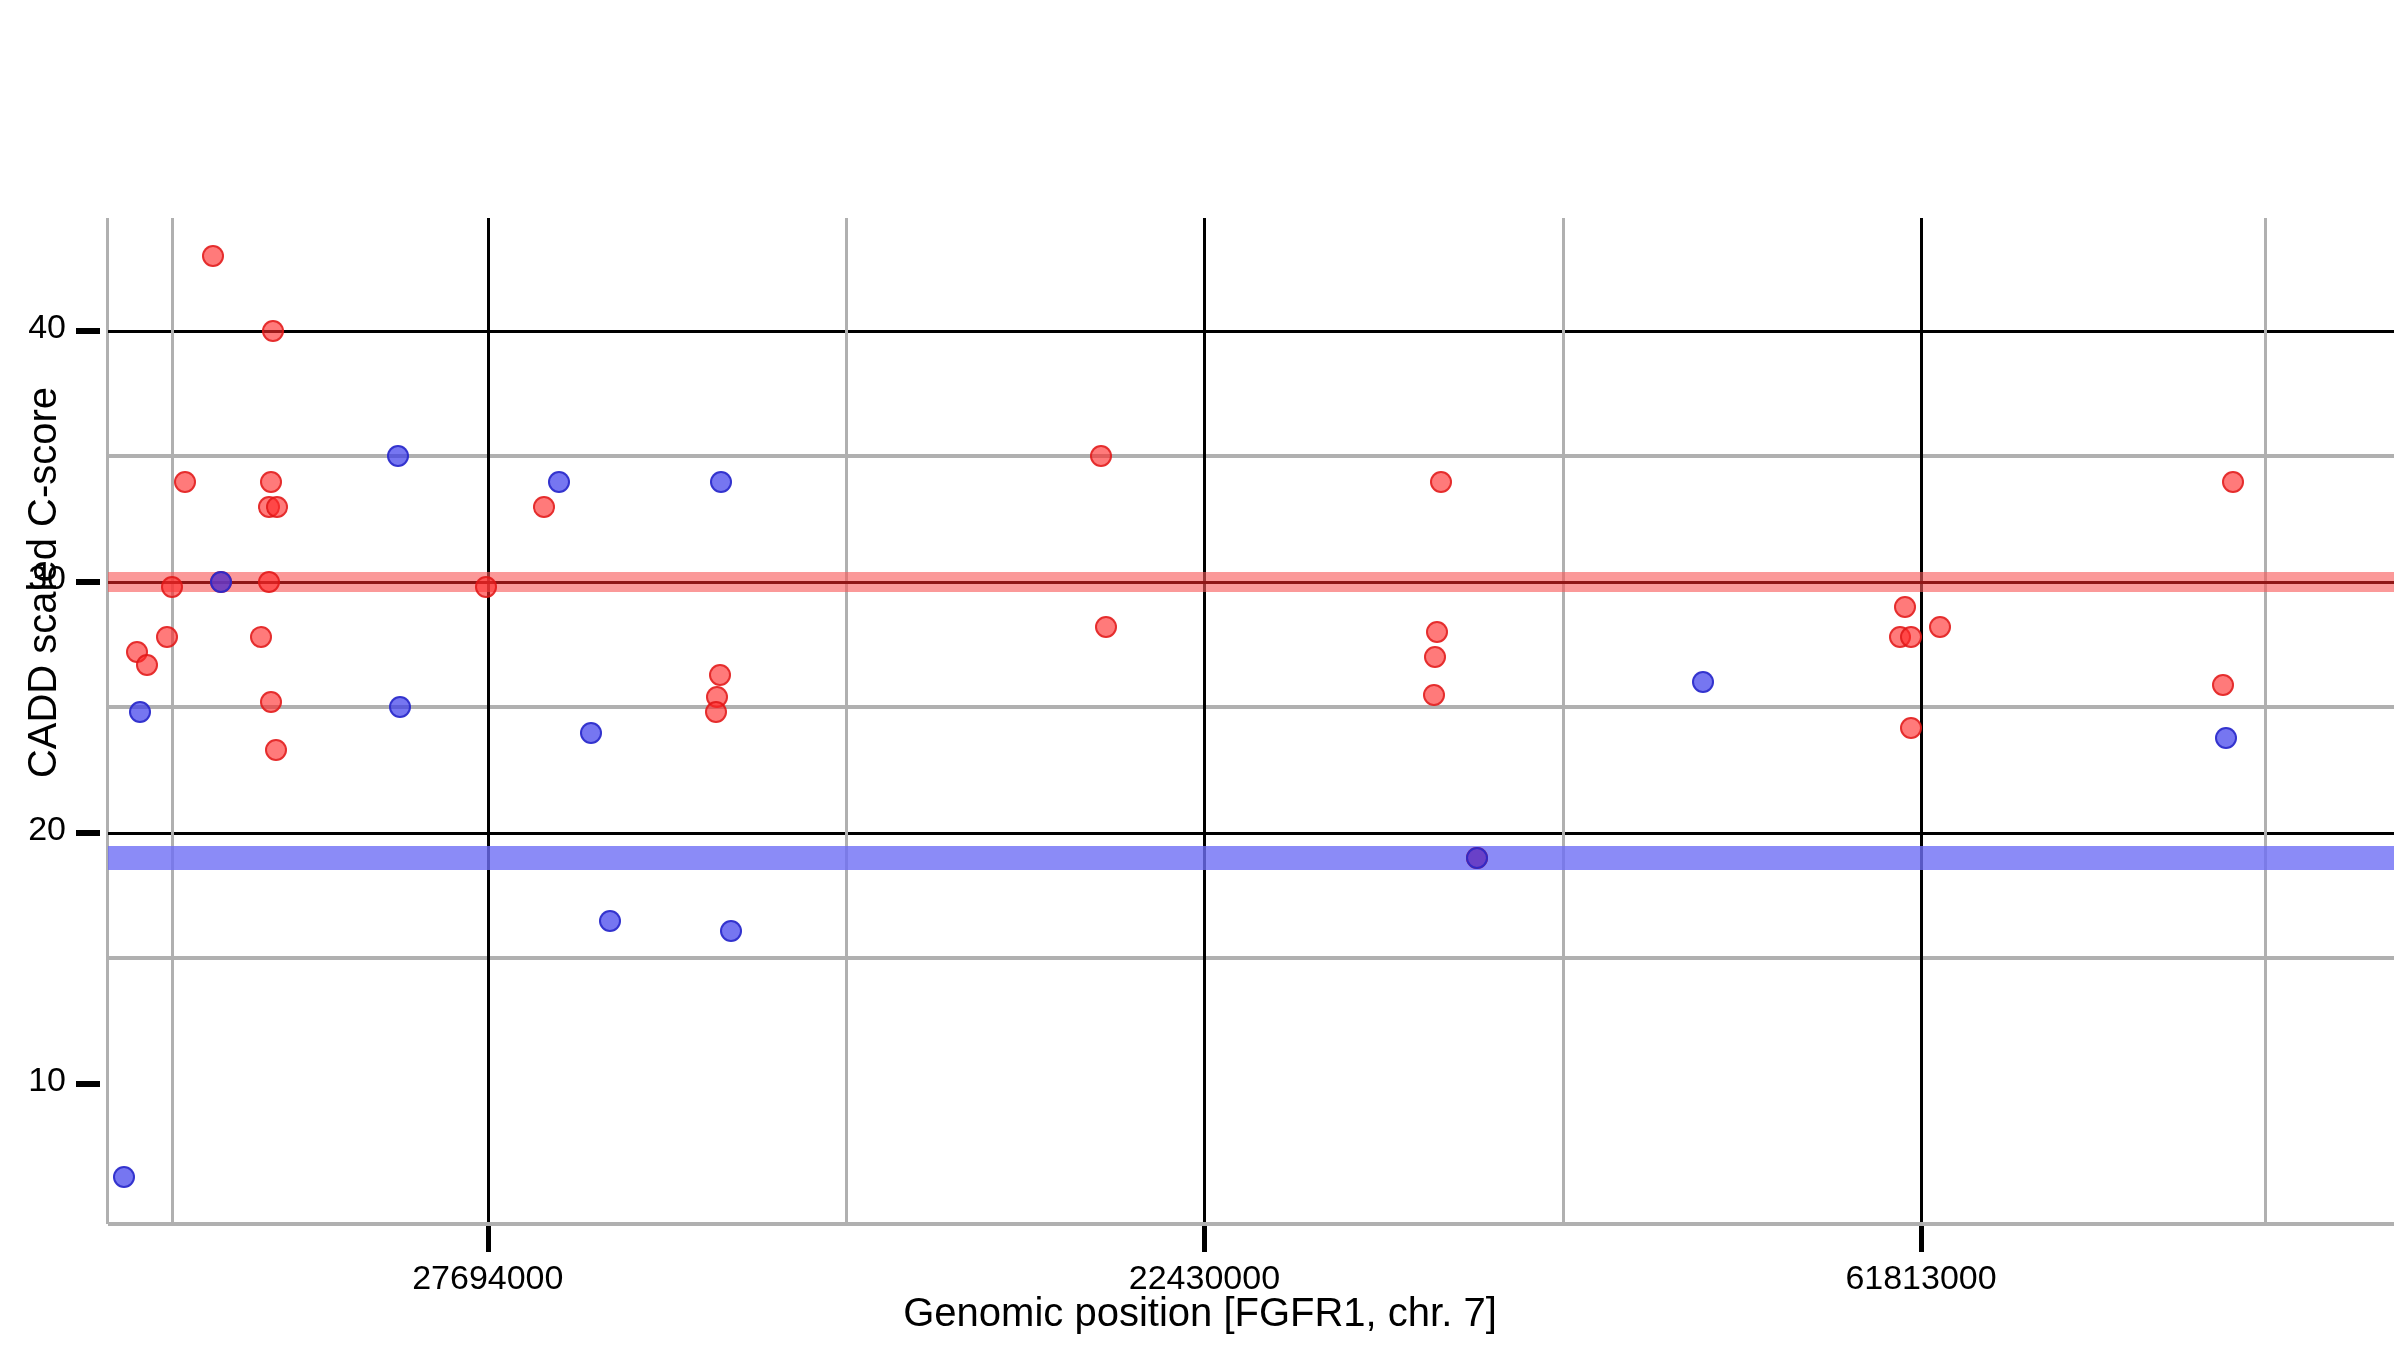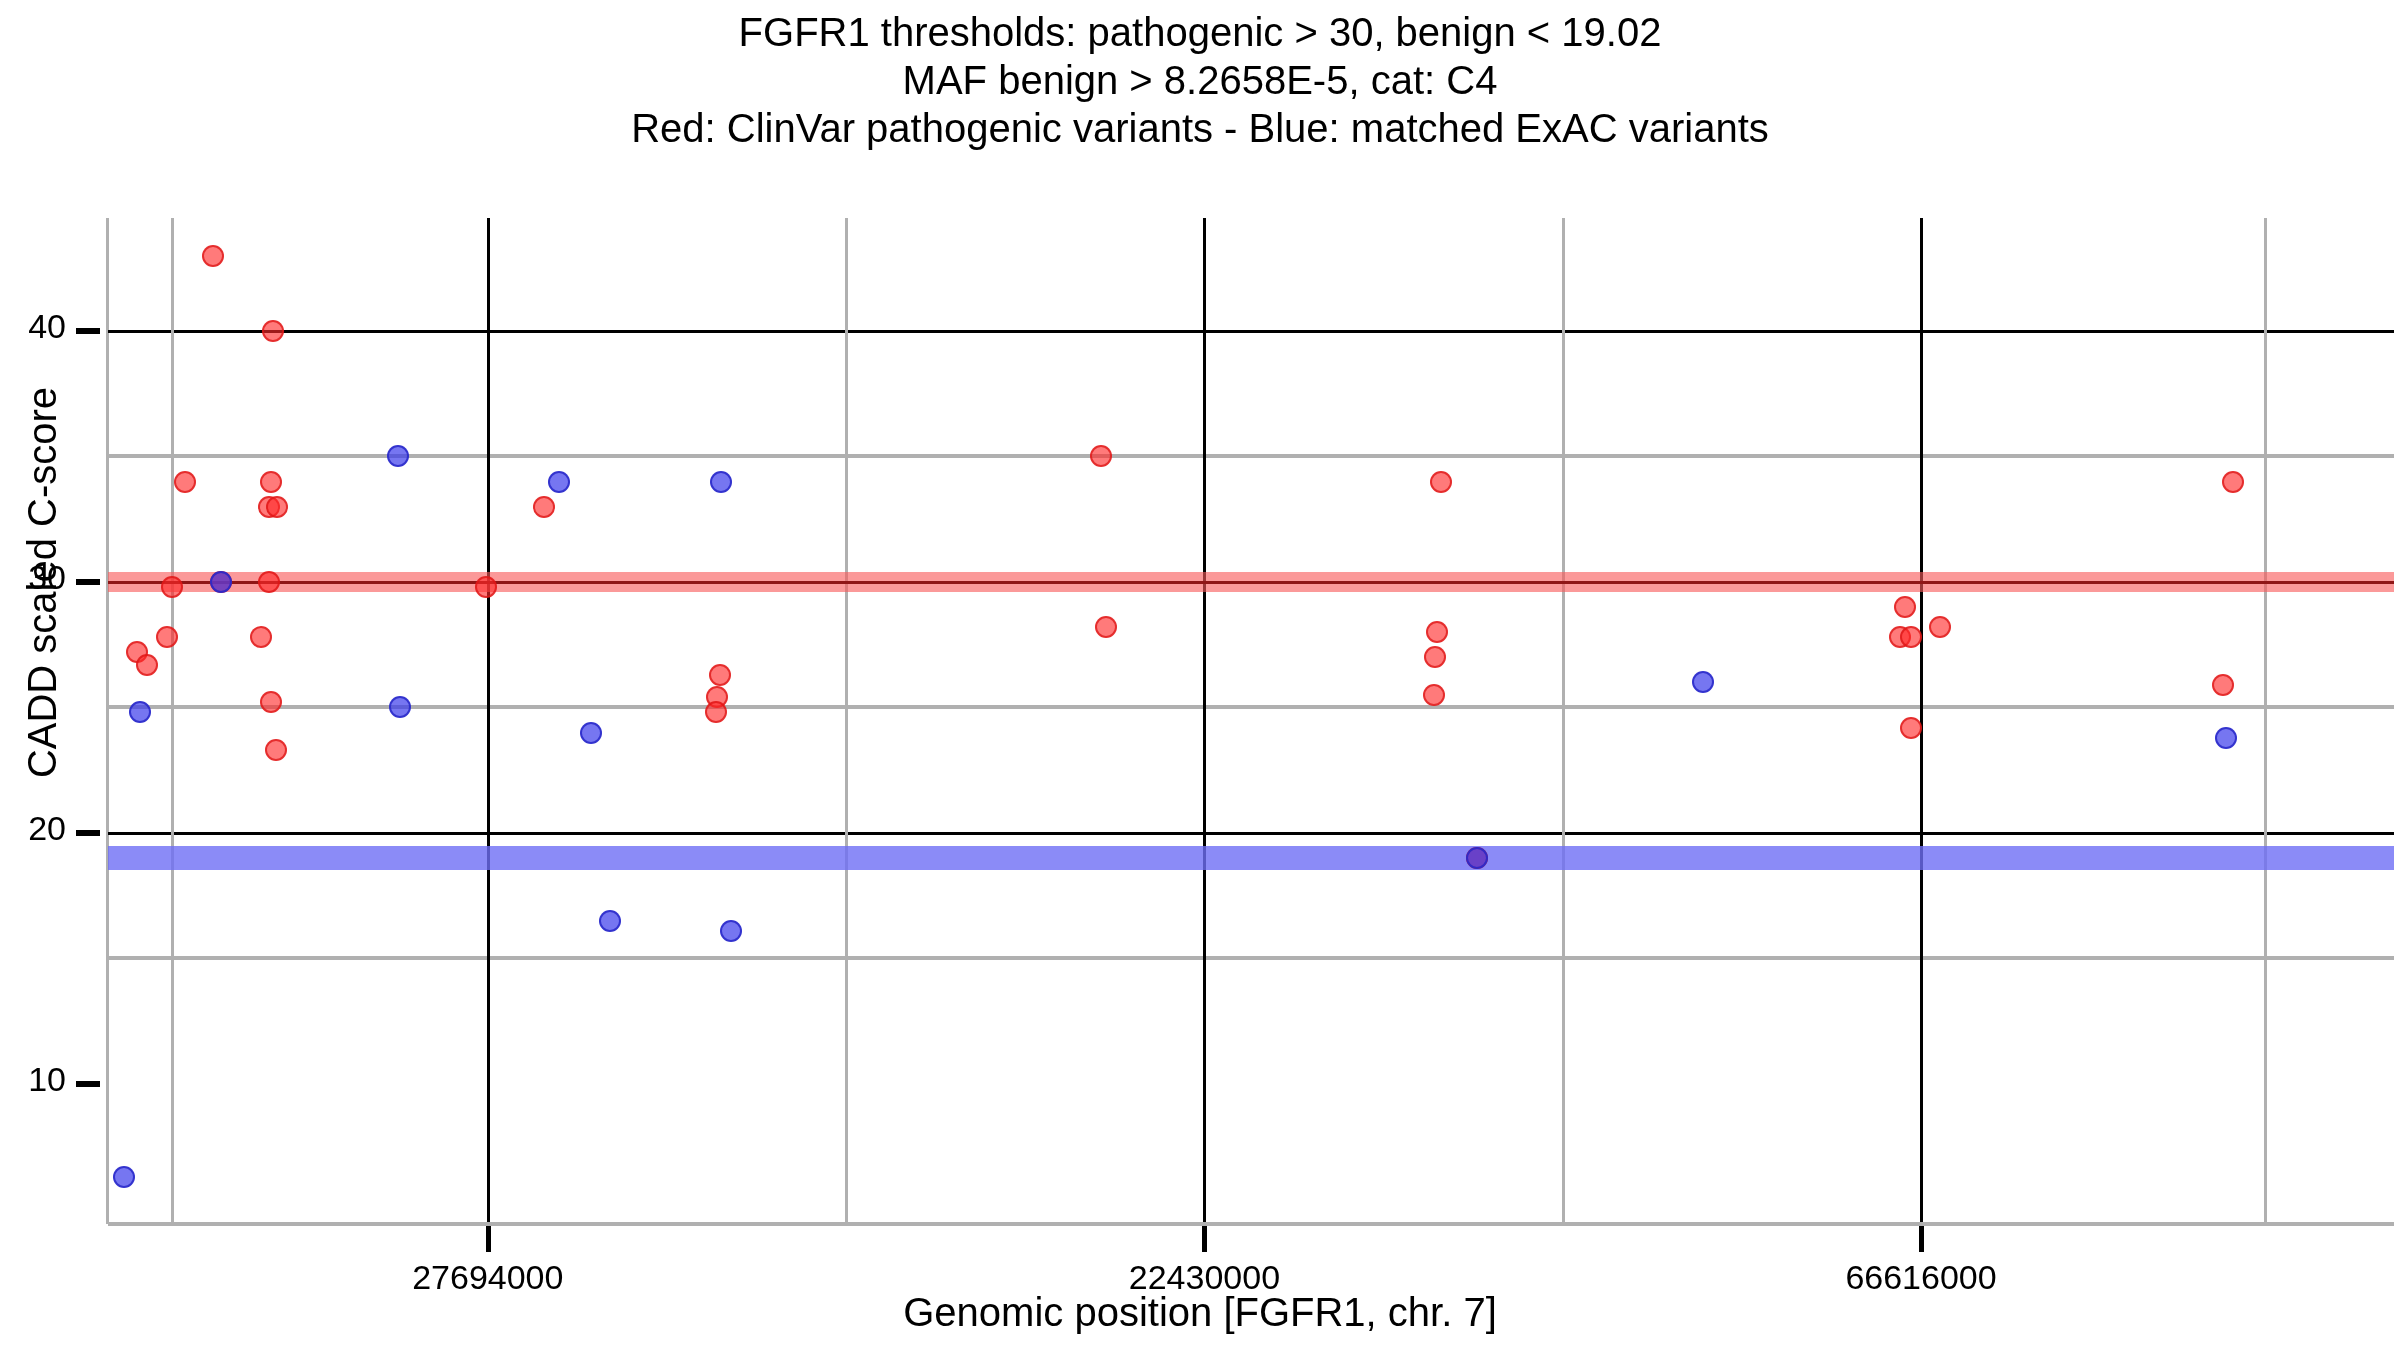--- a/index.html
+++ b/index.html
@@ -53,25 +53,20 @@
     font-size:40px;text-align:center;color:#000;
   }
   .spine-bottom{position:absolute;left:108px;top:1222px;width:2286px;height:4px;background:#b0b0b0;}
   .spine-left{position:absolute;left:106px;top:218px;width:3px;height:1006px;background:#b0b0b0;}
 </style>
 </head>
 <body>
 
 <div id="fig">
 
-  <div class="title-block">
-    <div class="title-line">FGFR1 thresholds: pathogenic &gt; 30, benign &lt; 19.02</div>
-    <div class="title-line">MAF benign &gt; 8.2658E-5, cat: C4</div>
-    <div class="title-line">Red: ClinVar pathogenic variants - Blue: matched ExAC variants</div>
-  </div>
 
   <div class="spine-left"></div>
   <div class="spine-bottom"></div>
 
   <div class="plot-area" id="plot">
       <div class="gridline-minor" style="top: 738.45px;"></div>
       <div class="gridline-minor" style="top: 487.45px;"></div>
       <div class="gridline-minor" style="top: 236.45px;"></div>
       <div class="gridline-major" style="top: 613.95px;"></div>
       <div class="gridline-major" style="top: 362.95px;"></div>
@@ -144,19 +139,19 @@
       <div class="ylab" style="left: -24px; top: 557.95px;">30</div>
       <div class="ytick" style="left: 76px; top: 327.95px;"></div>
       <div class="ylab" style="left: -24px; top: 306.95px;">40</div>
     </div>
   <div class="x-axis">
       <div class="xtick" style="left: 485.806px; top: 1226px;"></div>
       <div class="xlab" style="left: 337.806px; top: 1258px;">27694000</div>
       <div class="xtick" style="left: 1202.42px; top: 1226px;"></div>
       <div class="xlab" style="left: 1054.42px; top: 1258px;">22430000</div>
       <div class="xtick" style="left: 1919.03px; top: 1226px;"></div>
-      <div class="xlab" style="left: 1771.03px; top: 1258px;">66616000</div>
+      <div class="xlab" style="left: 1771.03px; top: 1258px;">61813000</div>
     </div>
 
   <div class="axis-title-y">CADD scaled C-score</div>
   <div class="axis-title-x">Genomic position [FGFR1, chr. 7]</div>
 
 </div>
 
 </body></html>

